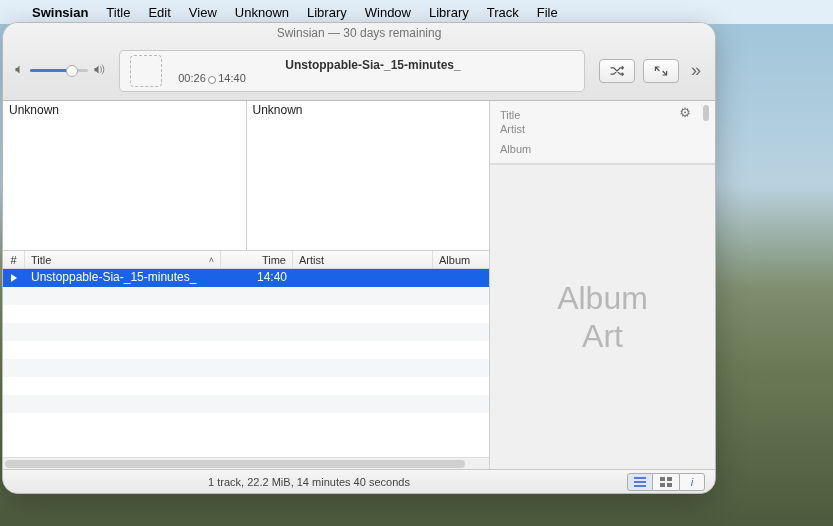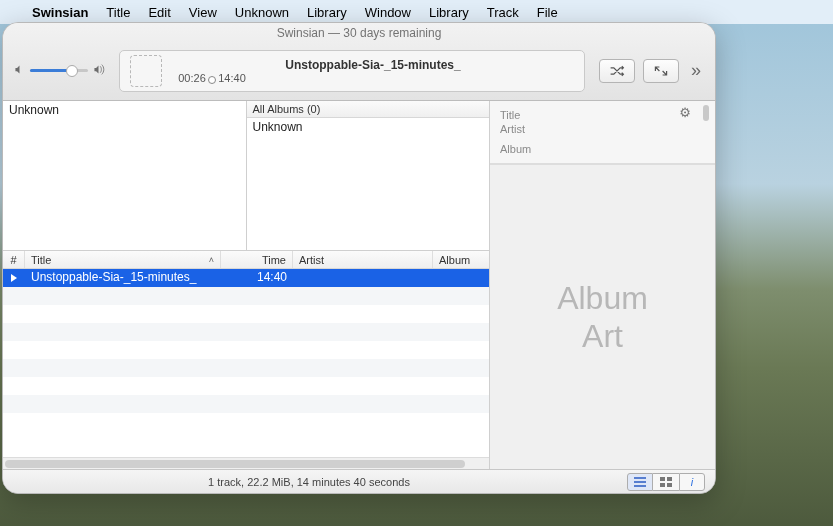--- a/index.html
+++ b/index.html
@@ -245,21 +245,20 @@
     </div>
 
     <div class="body">
       <div class="left-pane">
 
         <div class="browsers">
           <div class="browser">
             <div class="browser-item">Unknown</div>
           </div>
           <div class="browser">
-            <div class="browser-header">All Albums (0)</div>
             <div class="browser-item">Unknown</div>
           </div>
         </div>
 
         <div class="tracklist">
           <div class="thead">
             <div class="th num">#</div>
             <div class="th title">
                 <span>Title</span>
                 <span class="sort">˄</span>

